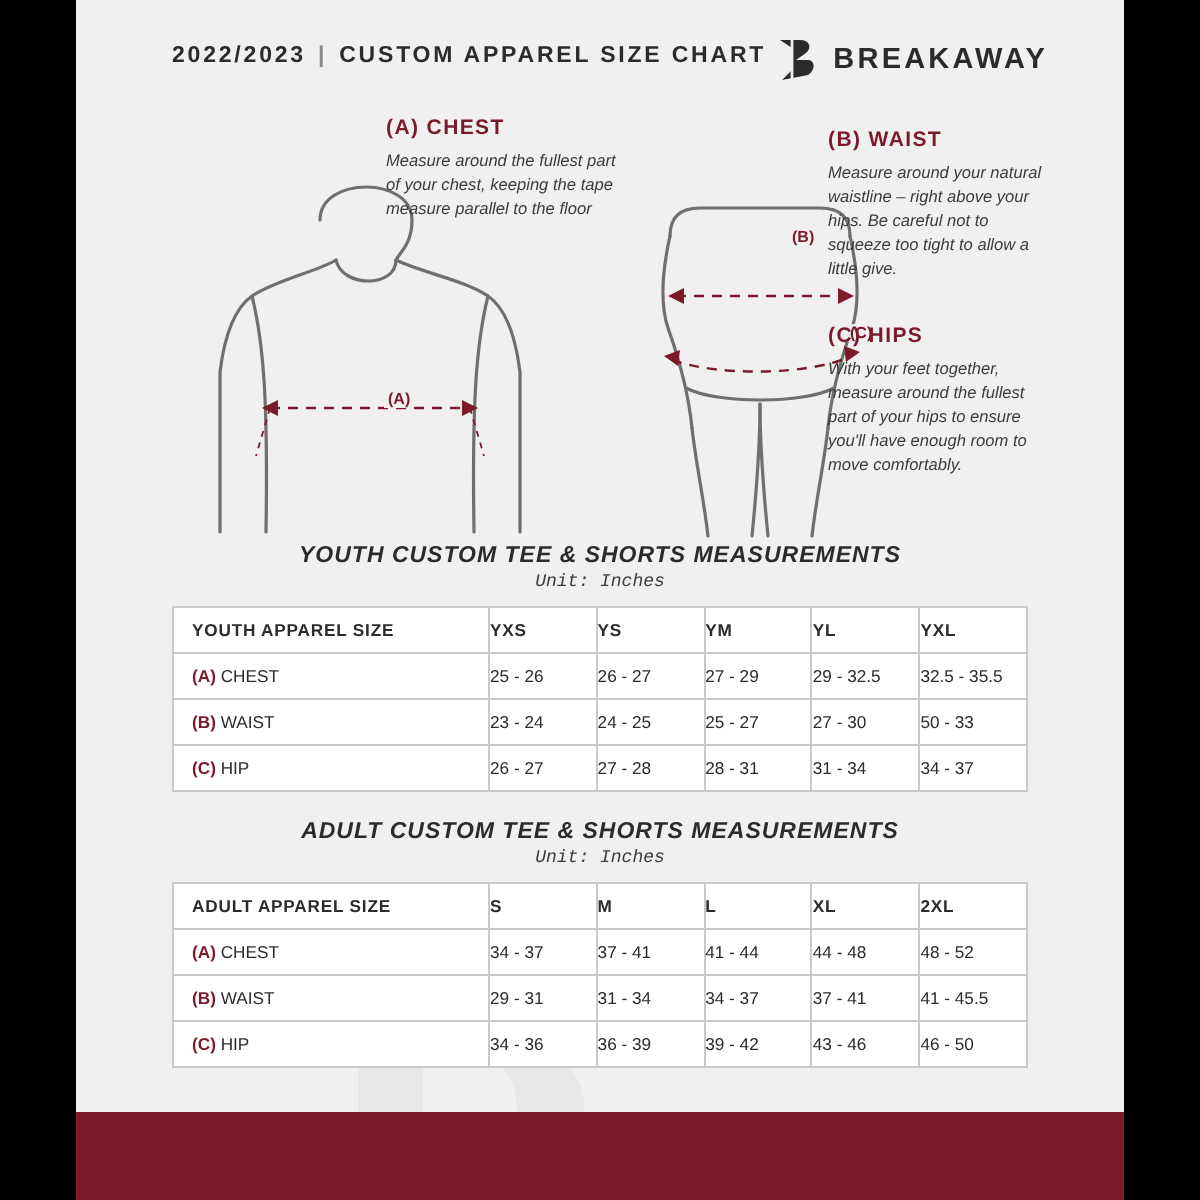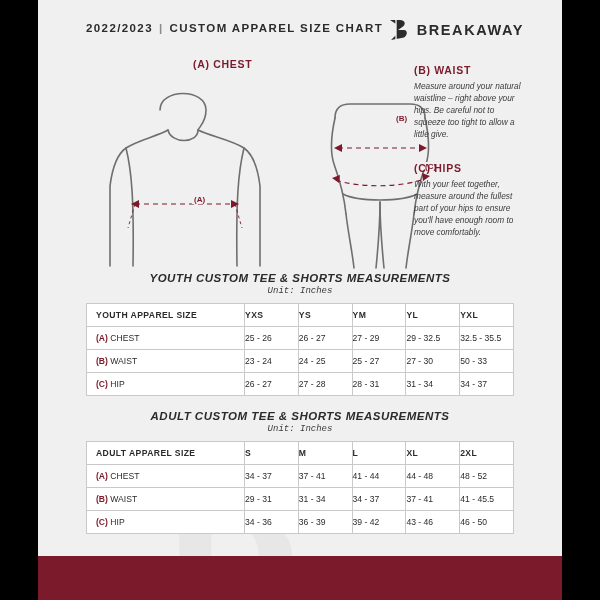--- a/index.html
+++ b/index.html
@@ -253,20 +253,21 @@
         <polygon points="392,124 384,121 385,129"></polygon>
       </g>
     </svg>
 
     <div class="lbl" style="left:154px; top:143px;">(A)</div>
     <div class="lbl" style="left:356px; top:62px;">(B)</div>
     <div class="lbl" style="left:385px; top:110px;">(C)</div>
 
     <div class="callout" id="callout-chest">
       <div class="callout-title">(A) CHEST</div>
+      <div class="callout-body">Measure around the fullest part of your chest, keeping the tape measure parallel to the floor</div>
     </div>
 
     <div class="callout" id="callout-waist">
       <div class="callout-title">(B) WAIST</div>
       <div class="callout-body">Measure around your natural waistline – right above your hips. Be careful not to squeeze too tight to allow a little give.</div>
     </div>
 
     <div class="callout" id="callout-hips">
       <div class="callout-title">(C) HIPS</div>
       <div class="callout-body">With your feet together, measure around the fullest part of your hips to ensure you'll have enough room to move comfortably.</div>

